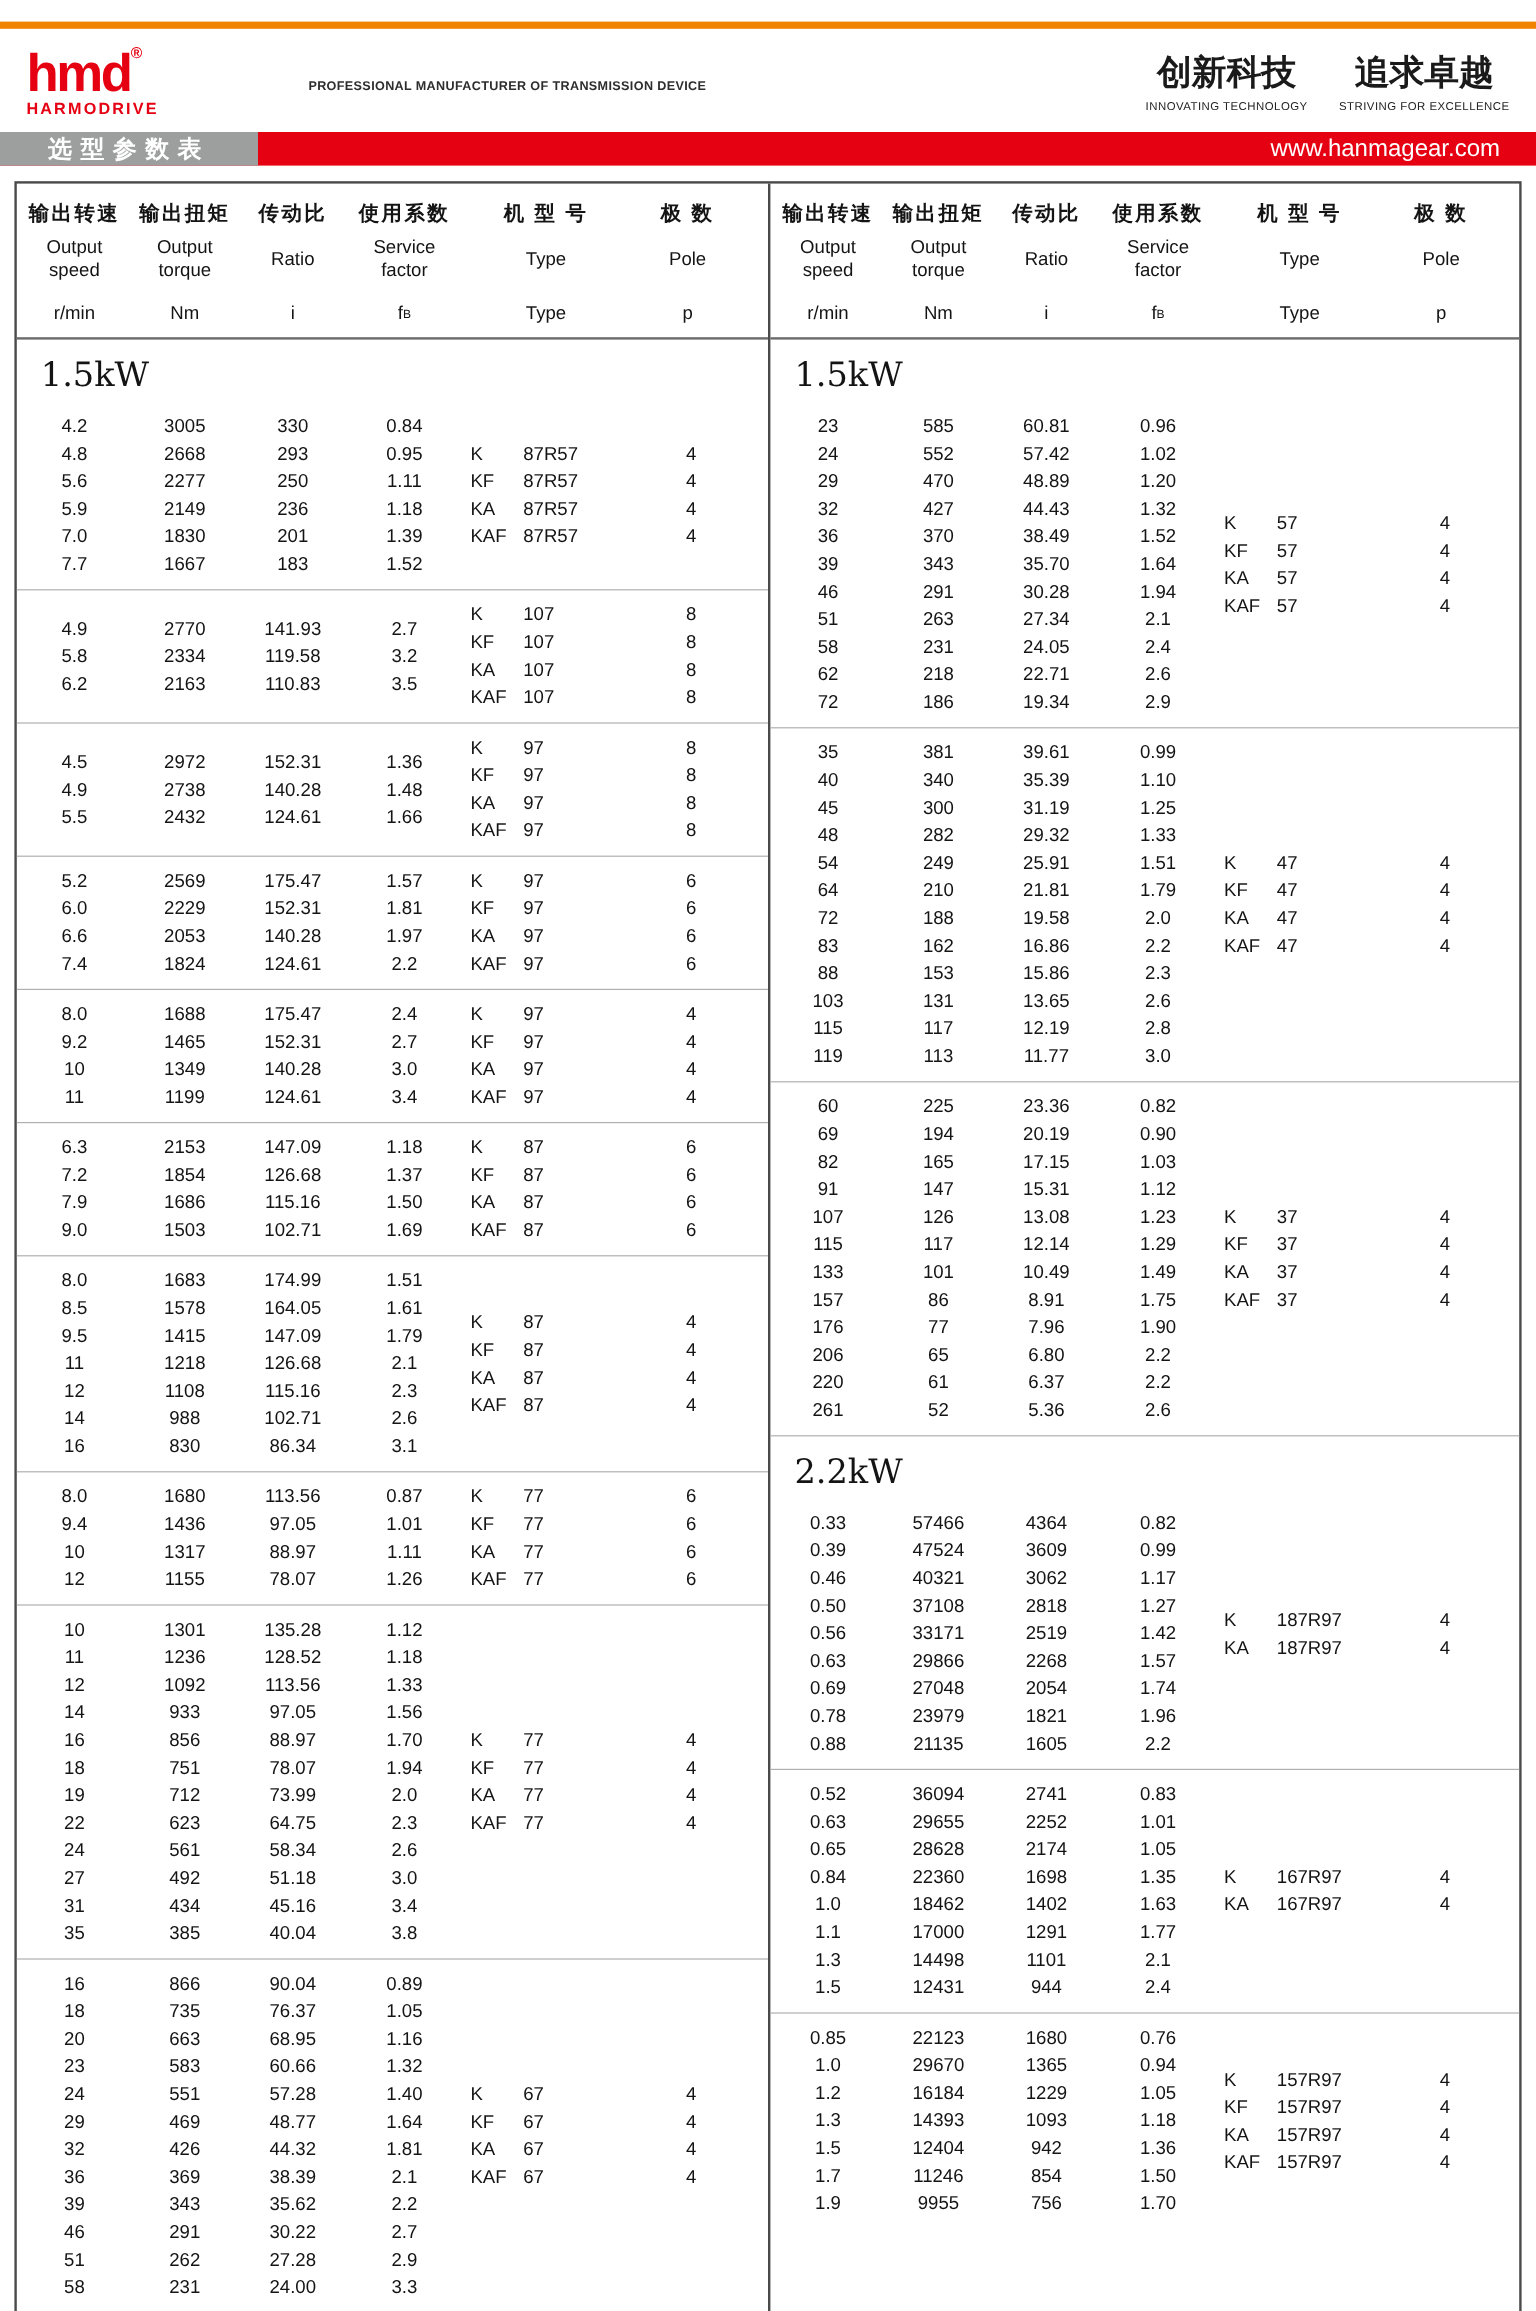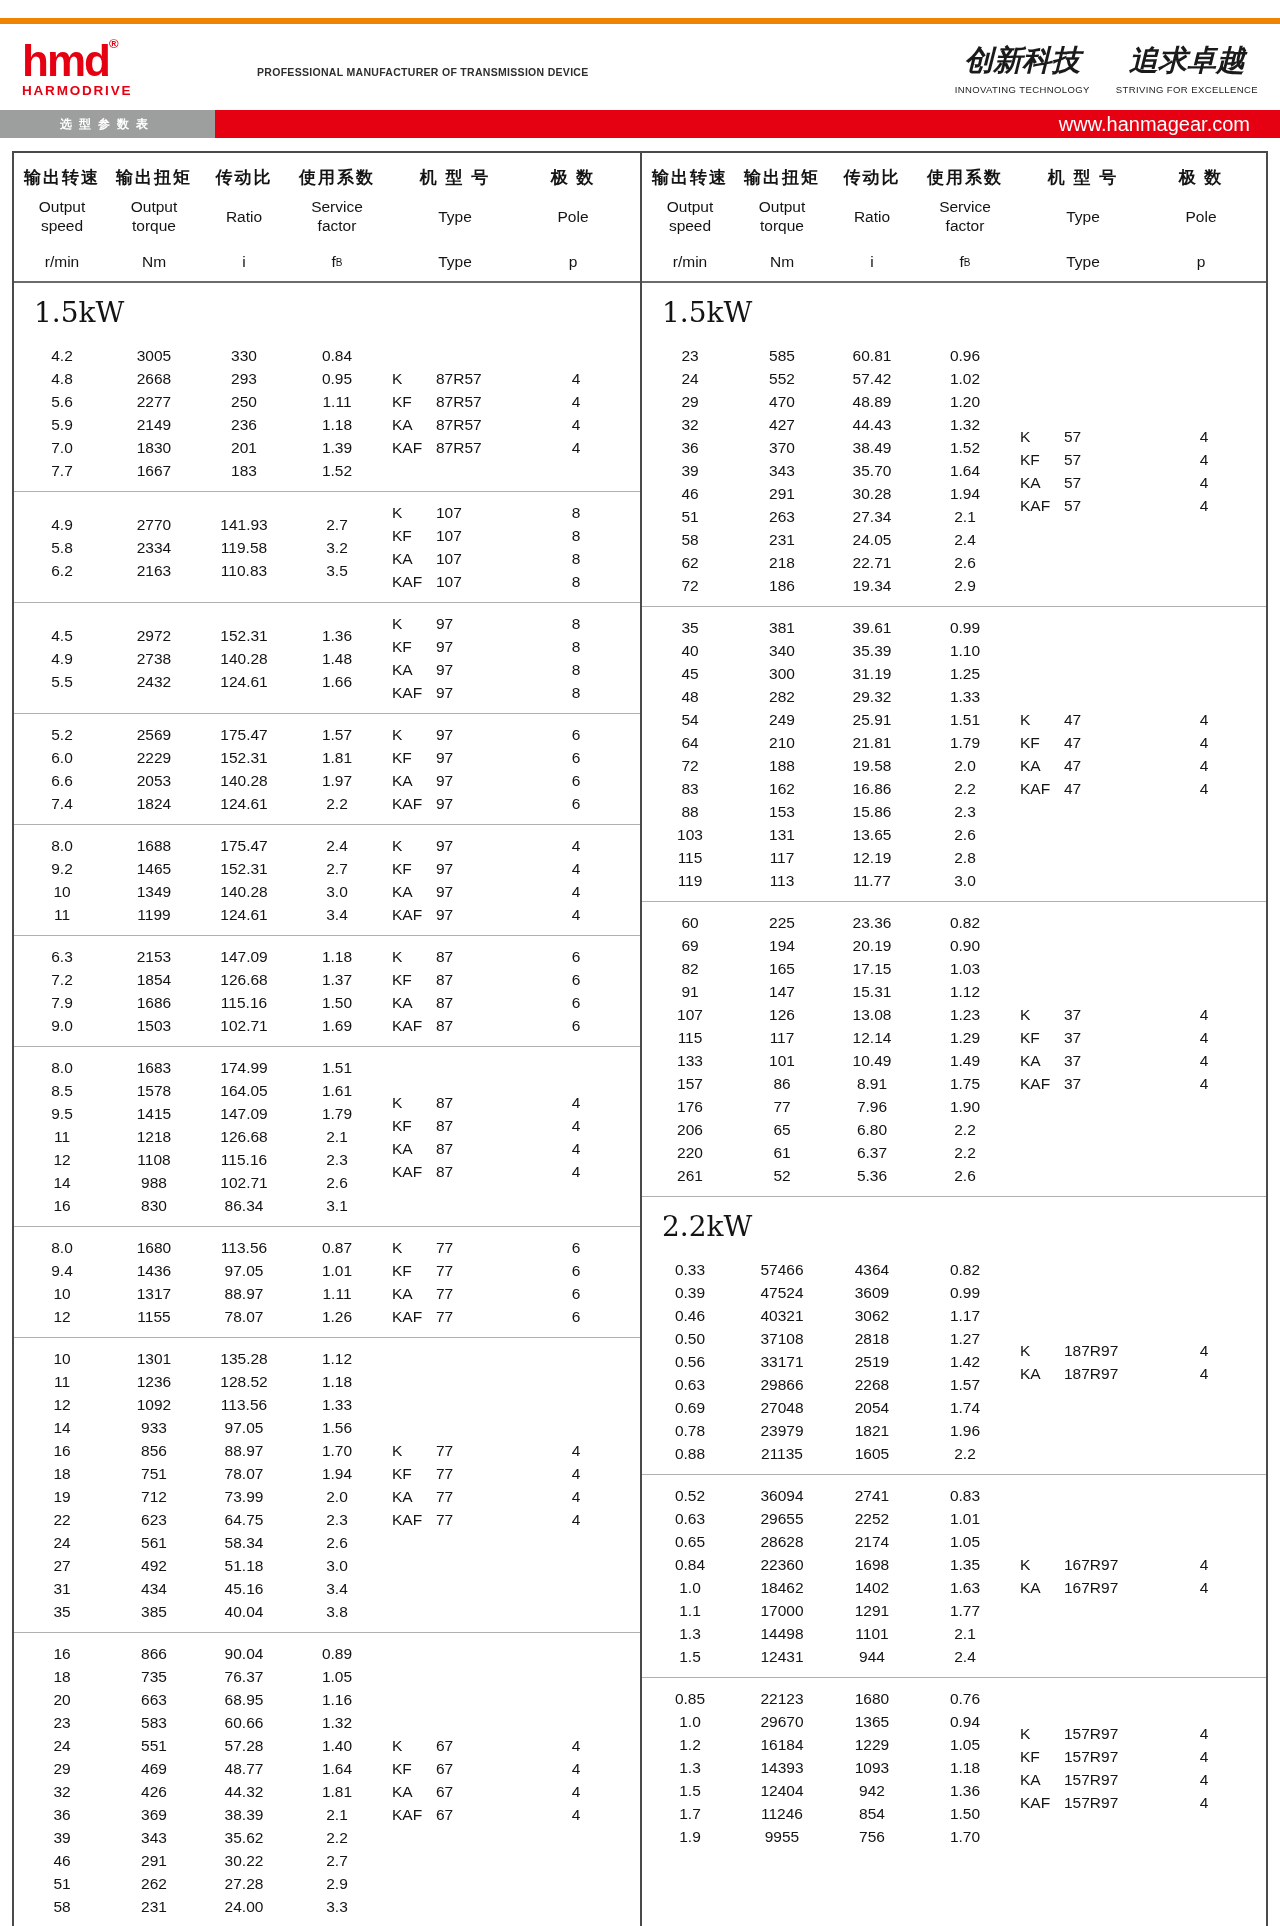--- a/index.html
+++ b/index.html
@@ -11,25 +11,25 @@
   .logo-text{font-size:44px;font-weight:bold;color:#e50012;letter-spacing:-2px;line-height:0.95;white-space:nowrap;}
   .logo-text sup{font-size:13px;letter-spacing:0;vertical-align:28px;}
   .logo-name{color:#e50012;font-weight:bold;font-size:13.5px;letter-spacing:1.8px;margin-top:1px;}
   .slogan{margin-left:30px;flex:1;}
   .slogan-cn{font-size:25px;font-weight:bold;letter-spacing:1px;}
   .slogan-cn .cn-orange{color:#f08300;}
   .slogan-cn .cn-dark{color:#3a3a3a;}
   .slogan-en{font-size:10.5px;color:#2e2e2e;letter-spacing:0.3px;margin-top:7px;font-weight:bold;}
   .motto{display:flex;gap:26px;}
   .motto-item{text-align:center;}
-  .motto-cn{font-family:"DejaVu Serif",serif;font-style:italic;font-weight:bold;font-size:29px;white-space:nowrap;color:#1a1a1a;}
+  .motto-cn{font-family:"DejaVu Serif",serif;font-weight:bold;font-size:29px;white-space:nowrap;color:#1a1a1a;}
   .motto-en{font-size:9.5px;letter-spacing:0.4px;margin-top:3px;color:#222;}
   
   .banner{height:28px;display:flex;background:#e50012;}
-  .banner-label{width:215px;background:#9d9e9e;color:#fff;display:flex;align-items:center;justify-content:center;font-size:12px;font-weight:bold;letter-spacing:7px;}
+  .banner-label{width:215px;background:#9d9e9e;color:#fff;display:flex;align-items:center;justify-content:center;font-size:20px;font-weight:bold;letter-spacing:7px;}
   .banner-url{margin-left:auto;color:#fff;font-size:20px;display:flex;align-items:center;padding-right:30px;}
   
   .table-wrap{margin:13px 12px 16px 12px;border:2px solid #4a4a4a;display:flex;align-items:stretch;}
   .half{width:50%;box-sizing:border-box;}
   .half + .half{border-left:2px solid #4a4a4a;}
   .col-heads{display:grid;grid-template-columns:96px 88px 92px 94px 142px 94px;padding-top:12px;border-bottom:2px solid #6b6b6b;}
   .hcol{text-align:center;}
   .hcn{font-size:17px;font-weight:bold;letter-spacing:2px;height:26px;line-height:26px;white-space:nowrap;}
   .hen{font-size:15.5px;height:52px;display:flex;align-items:center;justify-content:center;line-height:1.2;white-space:pre-line;}
   .hunit{font-size:15.5px;height:38px;display:flex;align-items:center;justify-content:center;}

